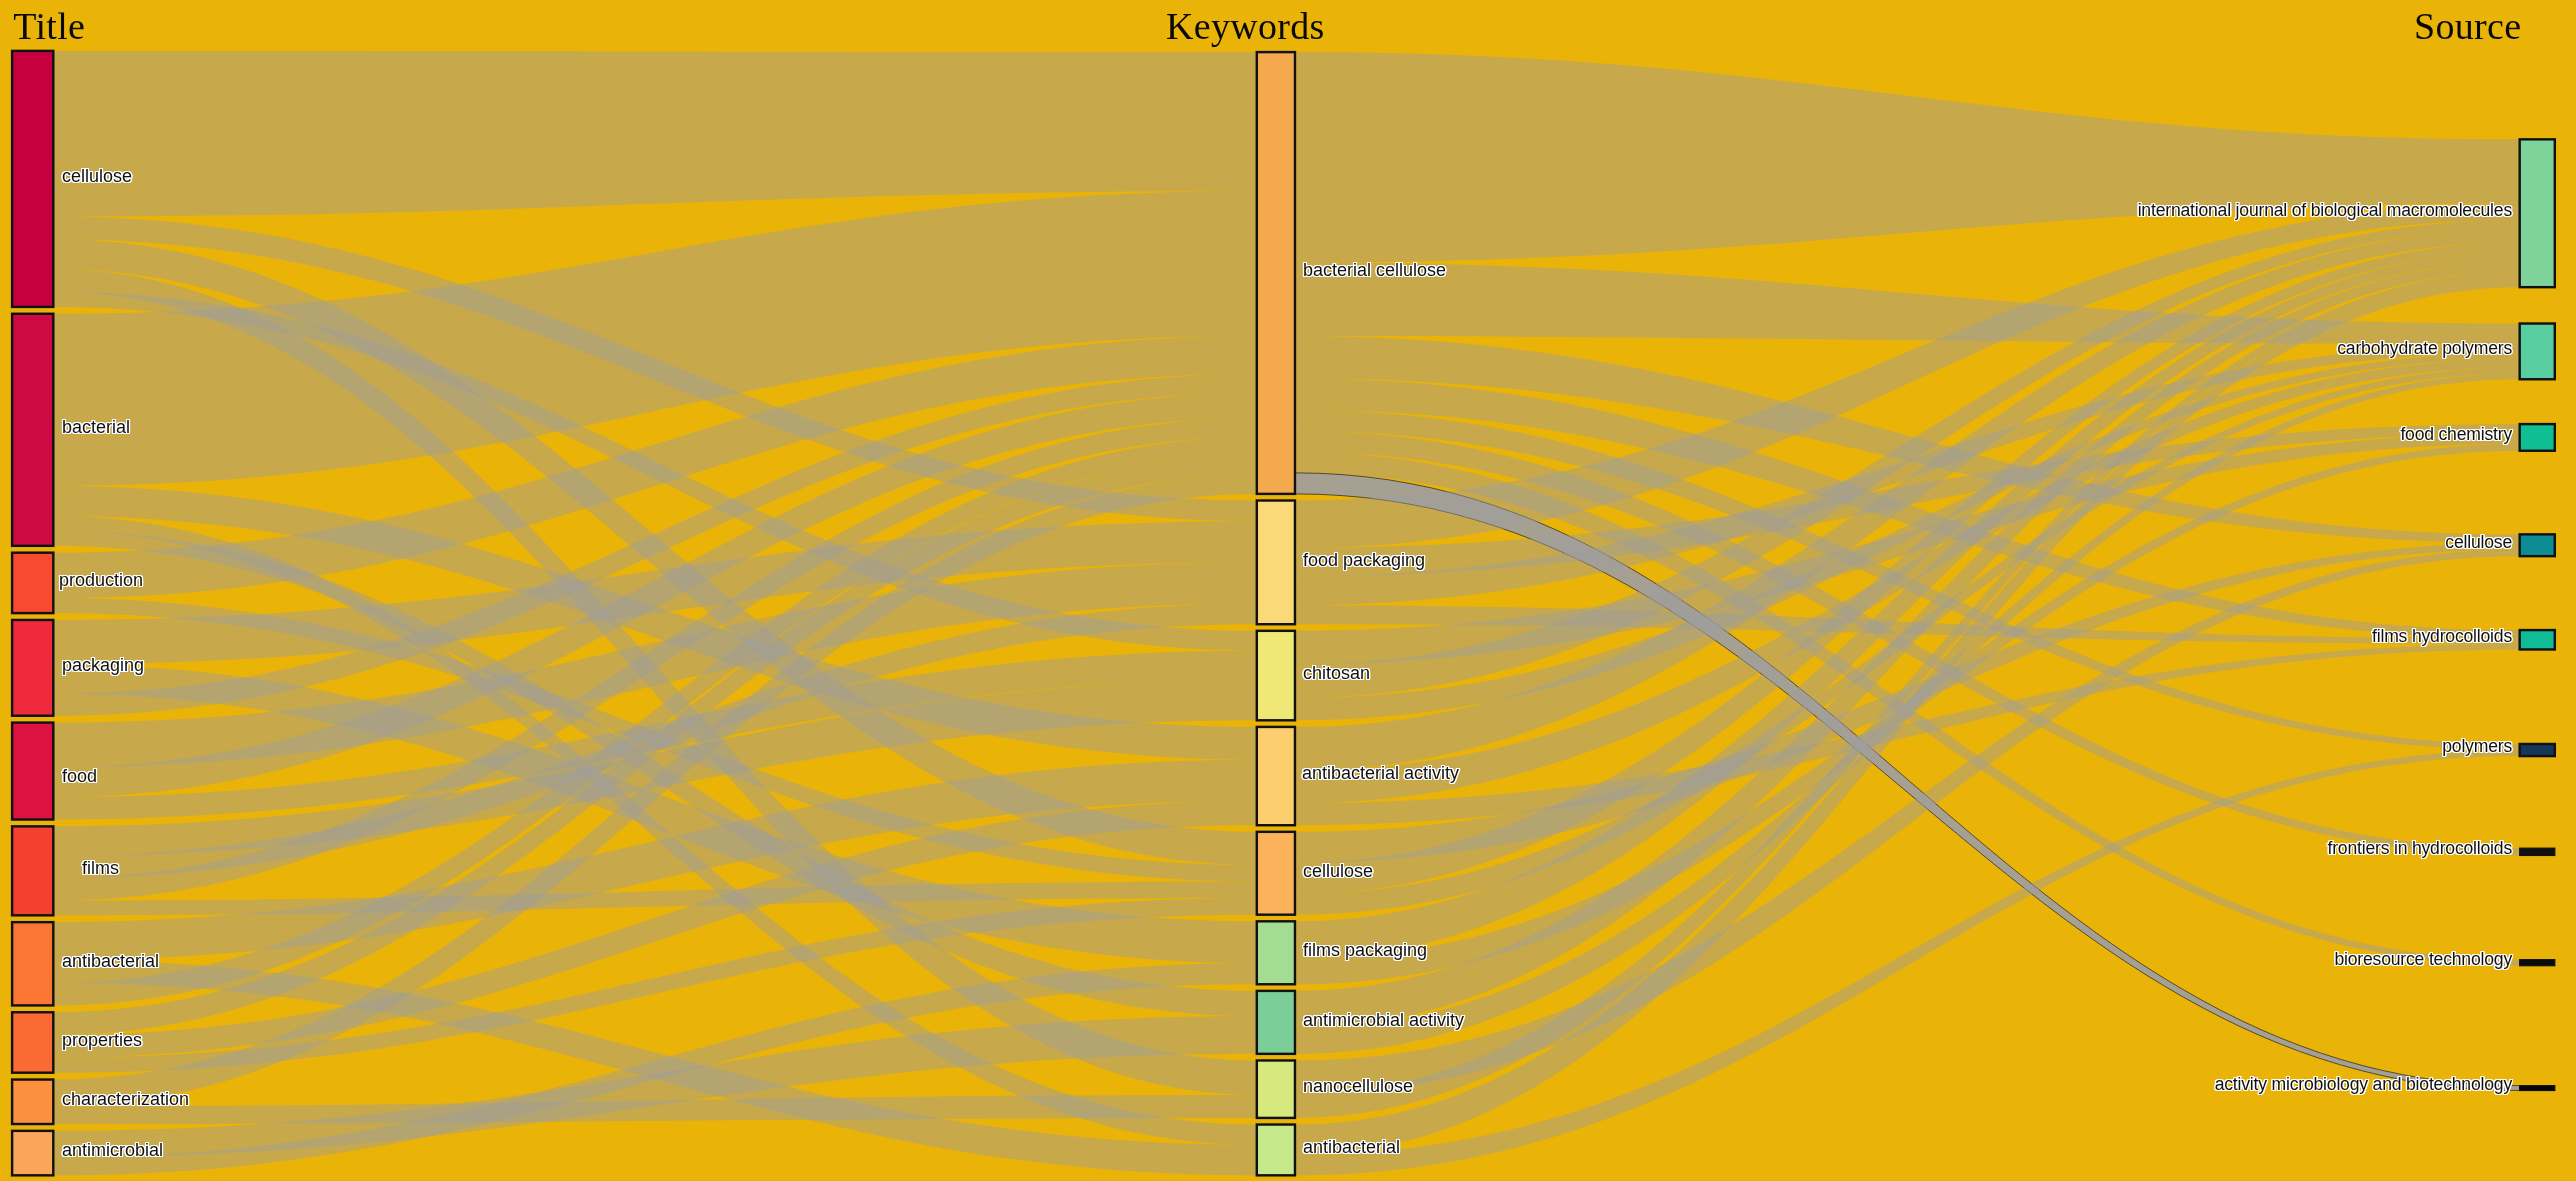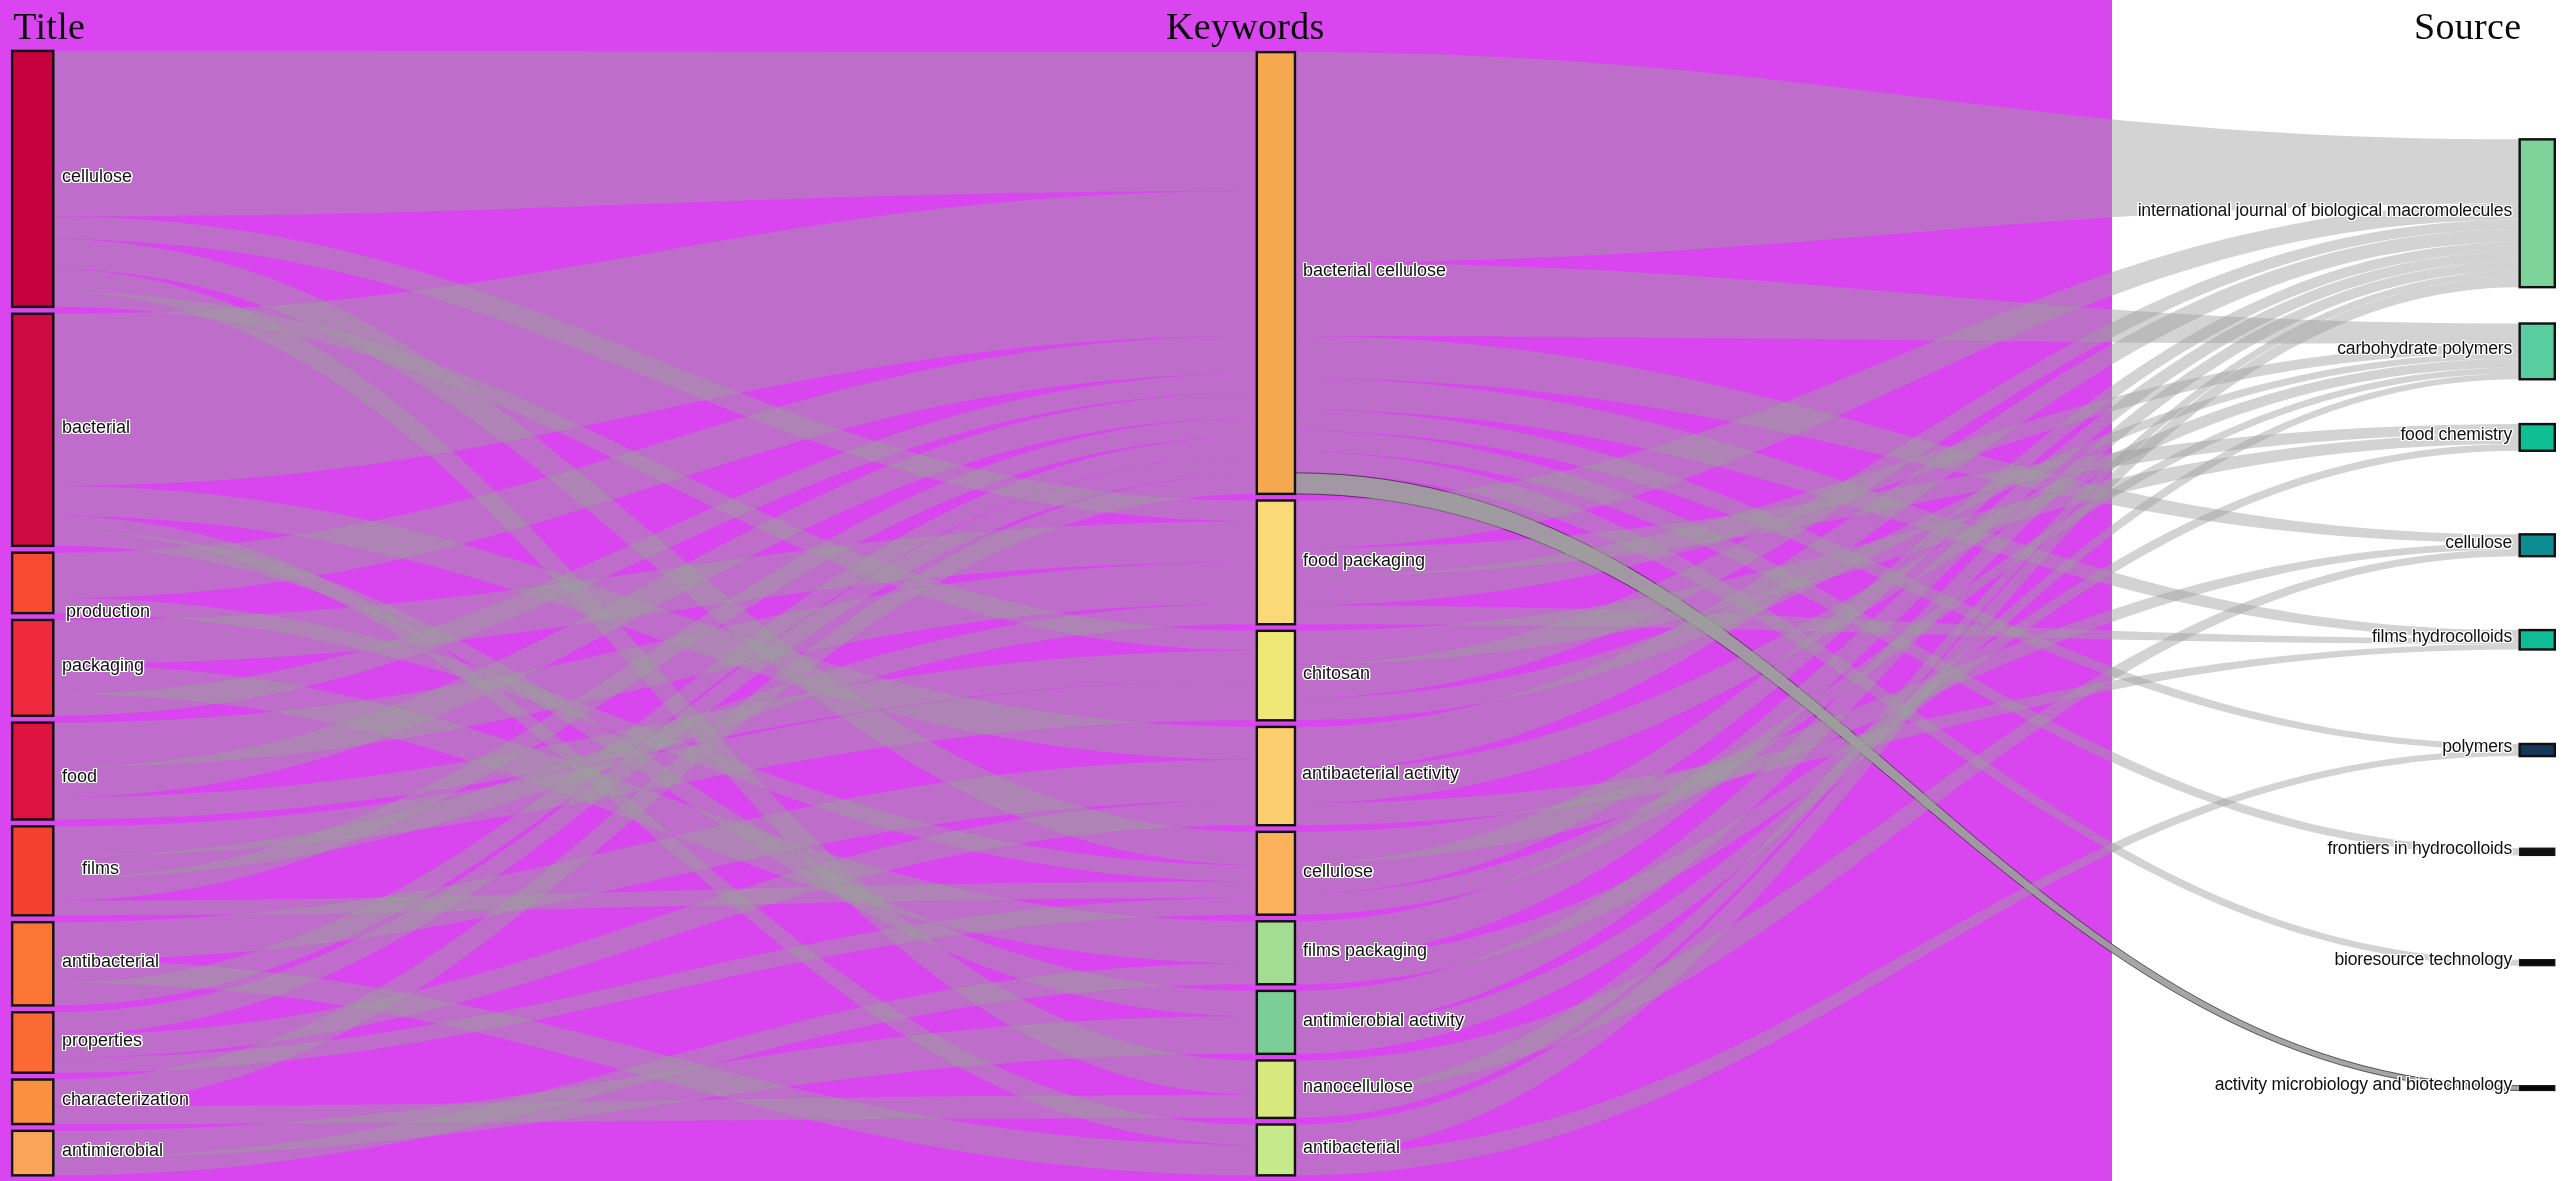--- a/index.html
+++ b/index.html
@@ -1,20 +1,20 @@
 <!DOCTYPE html>
 <html style="font-size:9.7px"><head>
 <meta charset="utf-8">
 <style>
   html,body{margin:0;padding:0;background:#fff;}
   body{
     font-family:"Liberation Sans", sans-serif;
     width:2576px;height:1182px;overflow:hidden;position:relative;
   }
-  #stage{position:relative;width:2112px;height:1182px;background:#d946ef;}
+  #stage{position:relative;width:2576px;height:1182px;background:#eab308;}
   svg#sankey{position:absolute;left:0;top:0;width:2576px;height:1182px;display:block;}
 
   .col-header{
     position:absolute;
     font-family:"Liberation Serif", serif;
     font-size:38px;
     color:#0a0a0a;
     white-space:nowrap;
     letter-spacing:0.3px;
   }
@@ -147,21 +147,21 @@
       </g>
   </svg>
 
   <div class="col-header" id="hdr-title">Title</div>
   <div class="col-header" id="hdr-keywords">Keywords</div>
   <div class="col-header" id="hdr-source">Source</div>
 
   <div id="labels-left">
       <div class="node-label label-left" style="top: 167px; left: 62px;">cellulose</div>
       <div class="node-label label-left" style="top: 418px; left: 62px;">bacterial</div>
-      <div class="node-label label-left" style="top: 571px; left: 66px; margin-top: 31px;">production</div>
+      <div class="node-label label-left" style="top: 571px; left: 59px;">production</div>
       <div class="node-label label-left" style="top: 656px; left: 62px;">packaging</div>
       <div class="node-label label-left" style="top: 759px; left: 62px; margin-top: 8px;">food</div>
       <div class="node-label label-left" style="top: 859px; left: 62px; padding-left: 20px;">films</div>
       <div class="node-label label-left" style="top: 952px; left: 62px;">antibacterial</div>
       <div class="node-label label-left" style="top: 1031px; left: 62px;">properties</div>
       <div class="node-label label-left" style="top: 1090px; left: 62px;">characterization</div>
       <div class="node-label label-left" style="top: 1141px; left: 62px;">antimicrobial</div>
     </div>
   <div id="labels-mid">
       <div class="node-label label-left" style="top: 261px; left: 1303px;">bacterial cellulose</div>

